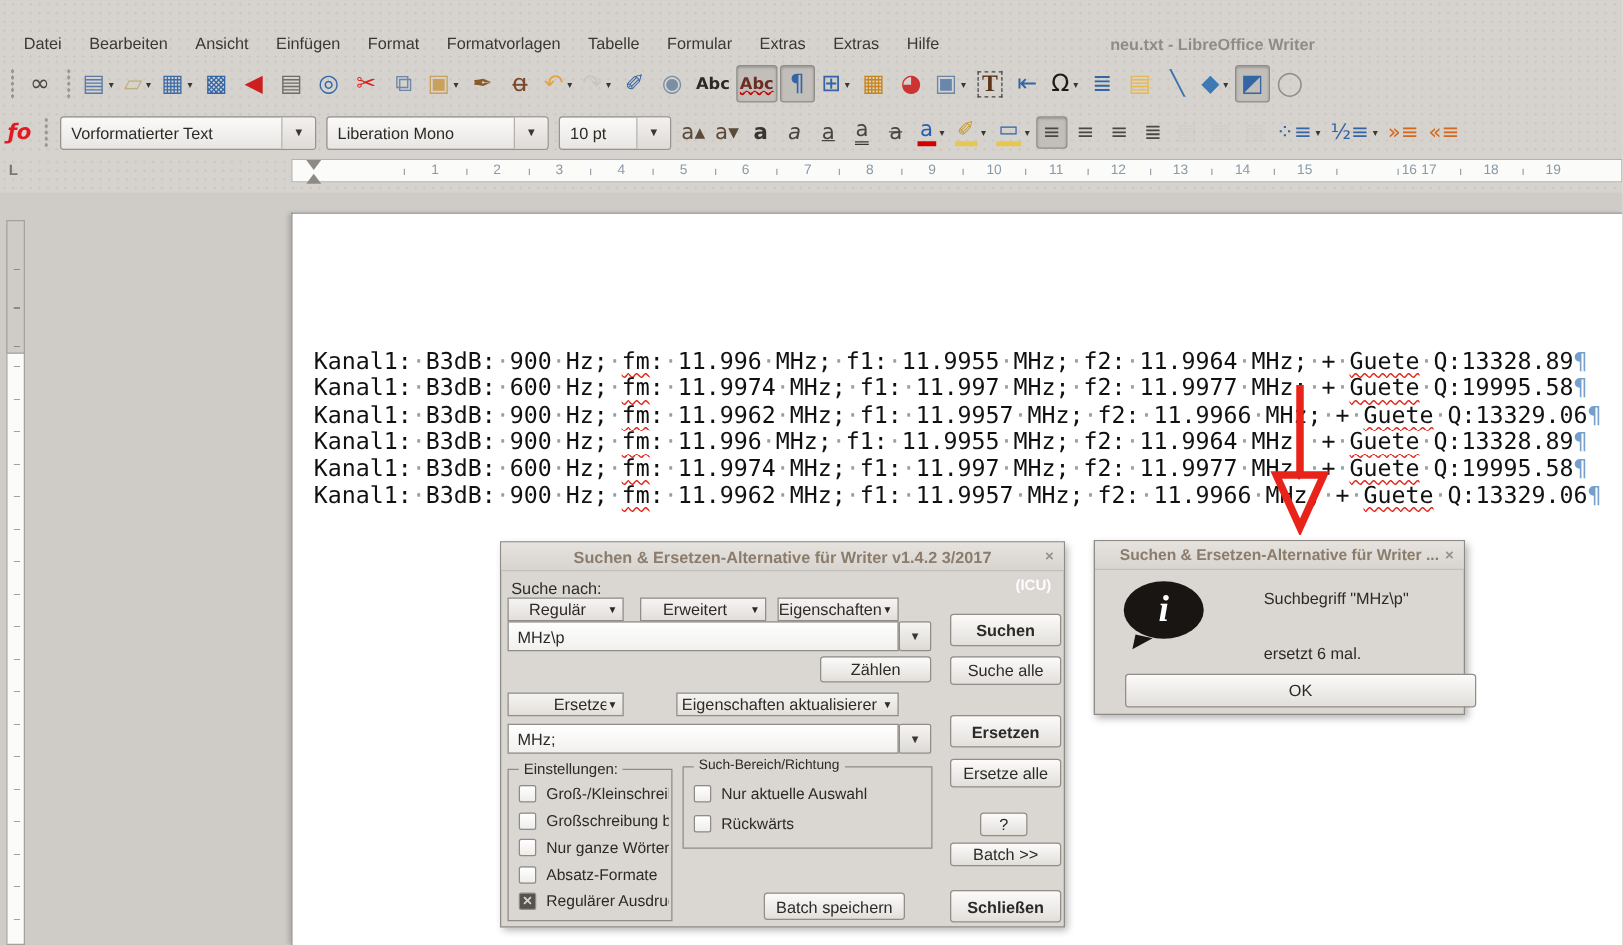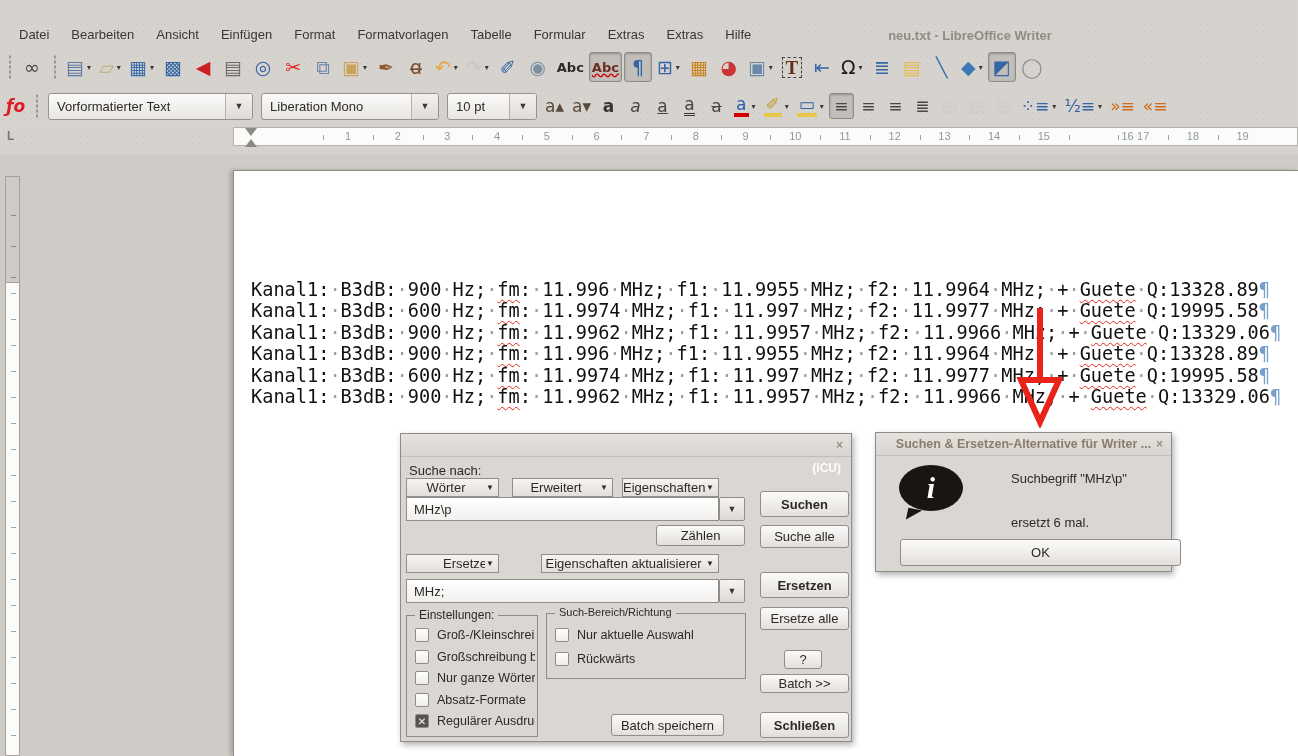--- a/index.html
+++ b/index.html
@@ -431,27 +431,28 @@
       <div class="doc" id="doc-text"><div>Kanal1:<span class="dot">·</span>B3dB:<span class="dot">·</span>900<span class="dot">·</span>Hz;<span class="dot">·</span><span class="miss">fm</span>:<span class="dot">·</span>11.996<span class="dot">·</span>MHz;<span class="dot">·</span>f1:<span class="dot">·</span>11.9955<span class="dot">·</span>MHz;<span class="dot">·</span>f2:<span class="dot">·</span>11.9964<span class="dot">·</span>MHz;<span class="dot">·</span>+<span class="dot">·</span><span class="miss">Guete</span><span class="dot">·</span>Q:13328.89<span class="pil">¶</span></div><div>Kanal1:<span class="dot">·</span>B3dB:<span class="dot">·</span>600<span class="dot">·</span>Hz;<span class="dot">·</span><span class="miss">fm</span>:<span class="dot">·</span>11.9974<span class="dot">·</span>MHz;<span class="dot">·</span>f1:<span class="dot">·</span>11.997<span class="dot">·</span>MHz;<span class="dot">·</span>f2:<span class="dot">·</span>11.9977<span class="dot">·</span>MHz;<span class="dot">·</span>+<span class="dot">·</span><span class="miss">Guete</span><span class="dot">·</span>Q:19995.58<span class="pil">¶</span></div><div>Kanal1:<span class="dot">·</span>B3dB:<span class="dot">·</span>900<span class="dot">·</span>Hz;<span class="dot">·</span><span class="miss">fm</span>:<span class="dot">·</span>11.9962<span class="dot">·</span>MHz;<span class="dot">·</span>f1:<span class="dot">·</span>11.9957<span class="dot">·</span>MHz;<span class="dot">·</span>f2:<span class="dot">·</span>11.9966<span class="dot">·</span>MHz;<span class="dot">·</span>+<span class="dot">·</span><span class="miss">Guete</span><span class="dot">·</span>Q:13329.06<span class="pil">¶</span></div><div>Kanal1:<span class="dot">·</span>B3dB:<span class="dot">·</span>900<span class="dot">·</span>Hz;<span class="dot">·</span><span class="miss">fm</span>:<span class="dot">·</span>11.996<span class="dot">·</span>MHz;<span class="dot">·</span>f1:<span class="dot">·</span>11.9955<span class="dot">·</span>MHz;<span class="dot">·</span>f2:<span class="dot">·</span>11.9964<span class="dot">·</span>MHz;<span class="dot">·</span>+<span class="dot">·</span><span class="miss">Guete</span><span class="dot">·</span>Q:13328.89<span class="pil">¶</span></div><div>Kanal1:<span class="dot">·</span>B3dB:<span class="dot">·</span>600<span class="dot">·</span>Hz;<span class="dot">·</span><span class="miss">fm</span>:<span class="dot">·</span>11.9974<span class="dot">·</span>MHz;<span class="dot">·</span>f1:<span class="dot">·</span>11.997<span class="dot">·</span>MHz;<span class="dot">·</span>f2:<span class="dot">·</span>11.9977<span class="dot">·</span>MHz;<span class="dot">·</span>+<span class="dot">·</span><span class="miss">Guete</span><span class="dot">·</span>Q:19995.58<span class="pil">¶</span></div><div>Kanal1:<span class="dot">·</span>B3dB:<span class="dot">·</span>900<span class="dot">·</span>Hz;<span class="dot">·</span><span class="miss">fm</span>:<span class="dot">·</span>11.9962<span class="dot">·</span>MHz;<span class="dot">·</span>f1:<span class="dot">·</span>11.9957<span class="dot">·</span>MHz;<span class="dot">·</span>f2:<span class="dot">·</span>11.9966<span class="dot">·</span>MHz;<span class="dot">·</span>+<span class="dot">·</span><span class="miss">Guete</span><span class="dot">·</span>Q:13329.06<span class="pil">¶</span></div></div>
     </div>
 
     <svg class="red-arrow" width="48" height="122" viewBox="0 0 48 122">
       <line x1="24" y1="2" x2="24" y2="74" stroke="#e8231a" stroke-width="6"></line>
       <polygon points="5,74 43,74 24,116" fill="none" stroke="#e8231a" stroke-width="6"></polygon>
     </svg>
 
     <div class="dlg" id="dlg-find" style="left:400px; top:279px; width:452px; height:309px;">
       <div class="dlg-title">
+        <span>Suchen &amp; Ersetzen-Alternative für Writer  v1.4.2  3/2017</span>
         <span class="dlg-close">×</span>
       </div>
       <span class="icu">(ICU)</span>
       <span class="slabel" style="left:8px; top:29px;">Suche nach:</span>
 
       <span class="ddbtn" style="left:5px; top:44px; width:93px; height:19px;">
-        <span class="lbl">Wörter</span>
+        <span class="lbl">Regulär</span>
         <span class="dar">▼</span>
       </span>
       <span class="ddbtn" style="left:111px; top:44px; width:101px; height:19px;">
         <span class="lbl">Erweitert</span>
         <span class="dar">▼</span>
       </span>
       <span class="ddbtn" style="left:221px; top:44px; width:97px; height:19px;">
         <span class="lbl">Eigenschaften</span>
         <span class="dar">▼</span>
       </span>

